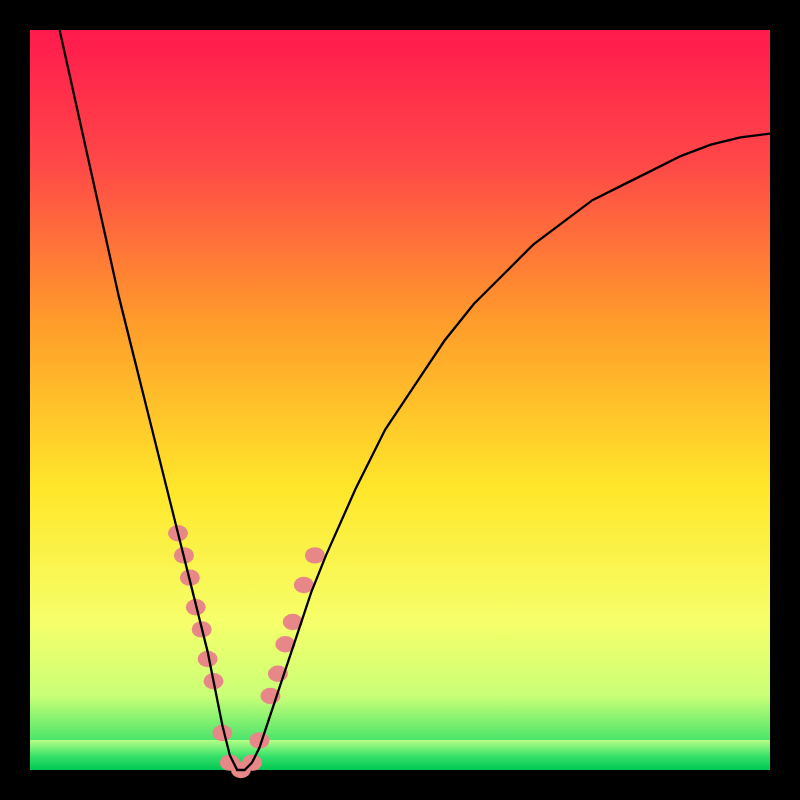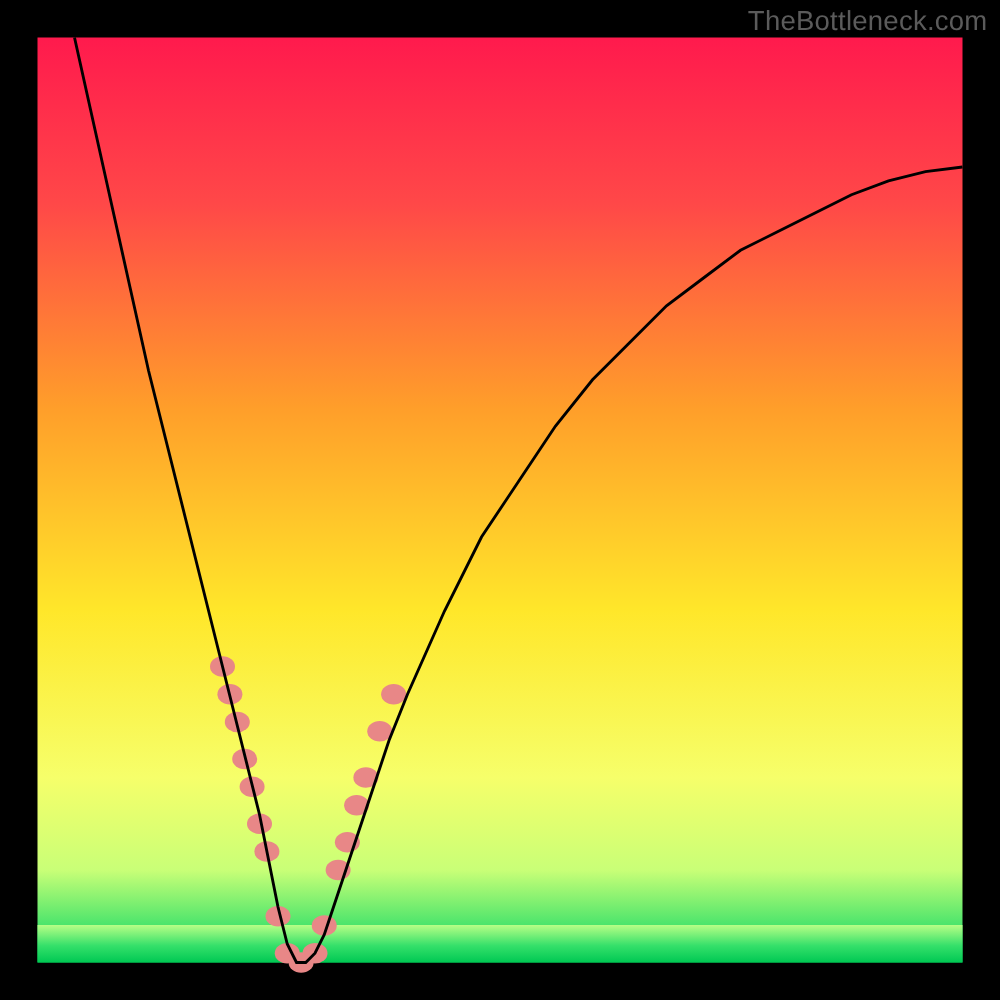--- a/index.html
+++ b/index.html
@@ -75,14 +75,13 @@
         <ellipse cx="240.50" cy="666.00" rx="10" ry="8.2" fill="#e88787"></ellipse>
         <ellipse cx="247.90" cy="643.80" rx="10" ry="8.2" fill="#e88787"></ellipse>
         <ellipse cx="255.30" cy="614.20" rx="10" ry="8.2" fill="#e88787"></ellipse>
         <ellipse cx="262.70" cy="592.00" rx="10" ry="8.2" fill="#e88787"></ellipse>
         <ellipse cx="273.80" cy="555.00" rx="10" ry="8.2" fill="#e88787"></ellipse>
         <ellipse cx="284.90" cy="525.40" rx="10" ry="8.2" fill="#e88787"></ellipse>
       </g>
     <path fill="none" stroke="#000000" stroke-width="2.3" d="M29.60 0.00 L44.40 66.60 L59.20 133.20 L74.00 199.80 L88.80 266.40 L103.60 325.60 L118.40 384.80 L133.20 444.00 L148.00 503.20 L155.40 532.80 L162.80 562.40 L170.20 592.00 L177.60 621.60 L185.00 658.60 L192.40 695.60 L199.80 725.20 L207.20 740.00 L214.60 740.00 L222.00 732.60 L229.40 717.80 L236.80 695.60 L251.60 651.20 L266.40 606.80 L281.20 562.40 L296.00 525.40 L325.60 458.80 L355.20 399.60 L384.80 355.20 L414.40 310.80 L444.00 273.80 L473.60 244.20 L503.20 214.60 L532.80 192.40 L562.40 170.20 L592.00 155.40 L621.60 140.60 L651.20 125.80 L680.80 114.70 L710.40 107.30 L740.00 103.60"></path>
   </svg>
 
-  <div class="watermark">TheBottleneck.com</div>
 </div>
 
 </body></html>

